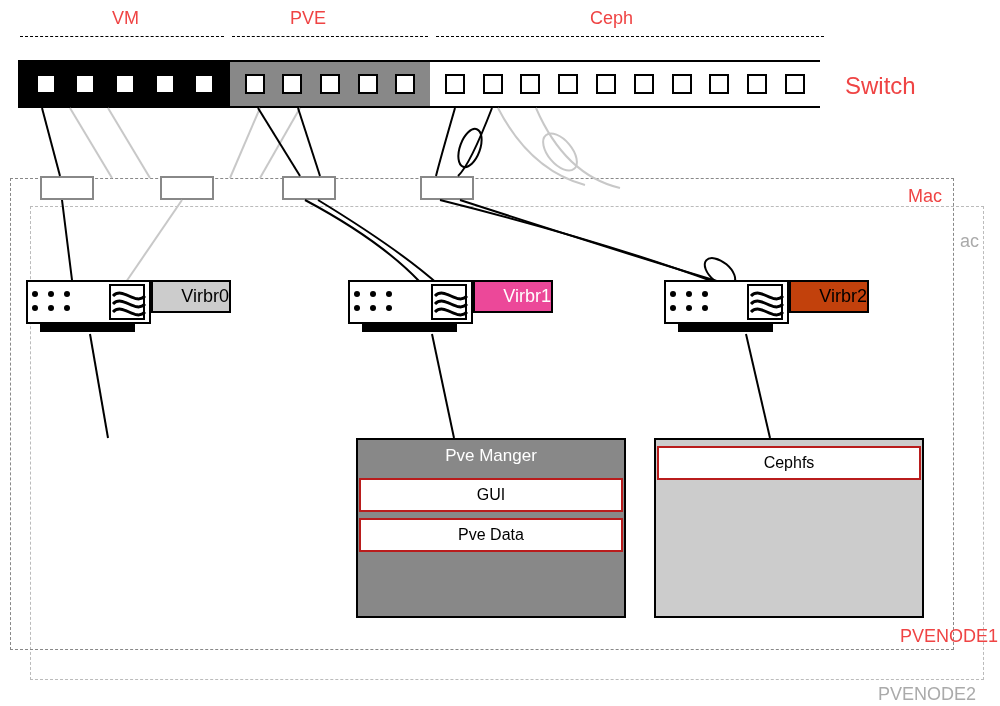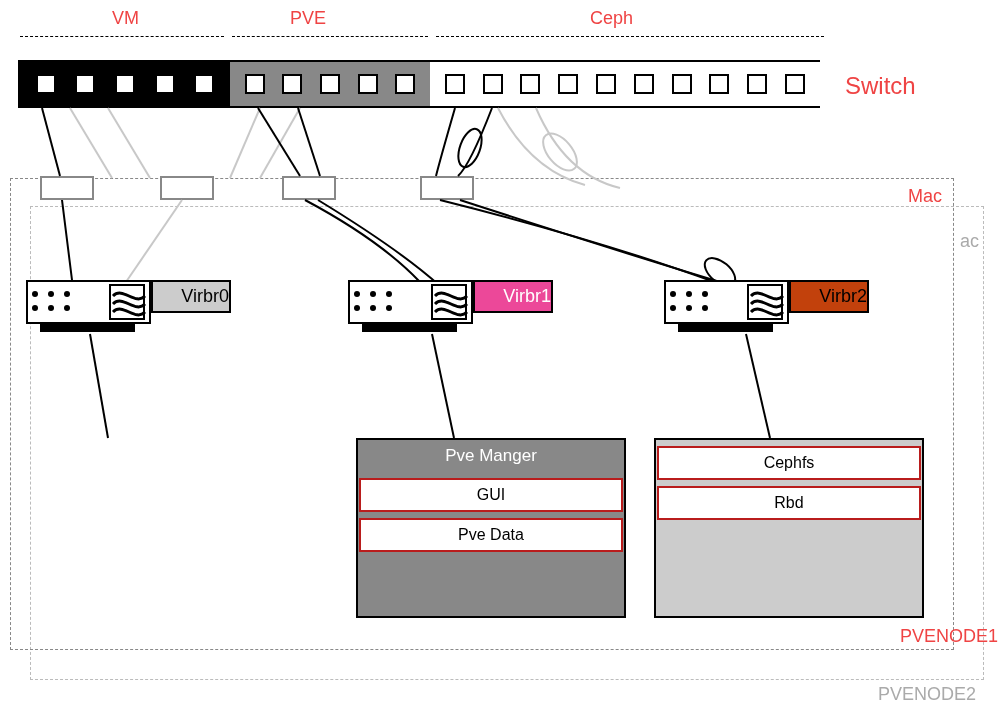--- a/index.html
+++ b/index.html
@@ -190,16 +190,15 @@
 
 
   <div class="box" style="left:356px;top:438px;width:270px;height:180px;background:#888">
     <div class="box-title" style="color:#fff">Pve Manger</div>
     <div class="subbox">GUI</div>
     <div class="subbox">Pve Data</div>
   </div>
 
   <div class="box" style="left:654px;top:438px;width:270px;height:180px;background:#ccc">
     <div class="subbox">Cephfs</div>
-    <div class="subbox">Rbd</div>
   </div>
 
 </div>
 
 </body></html>

